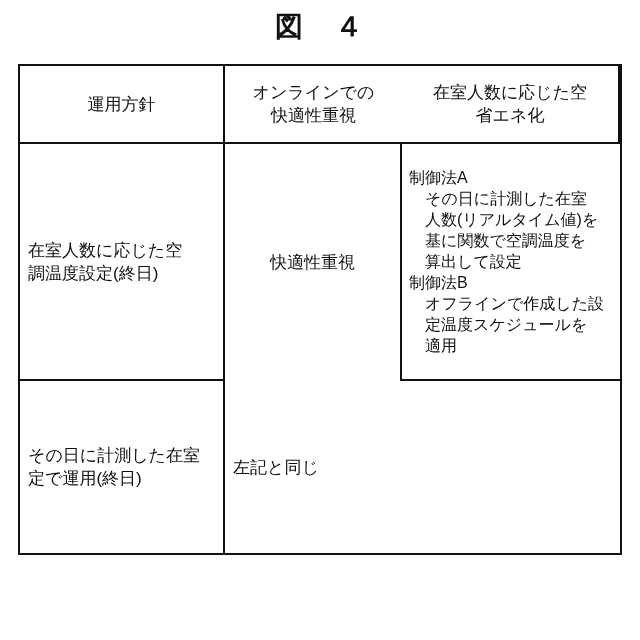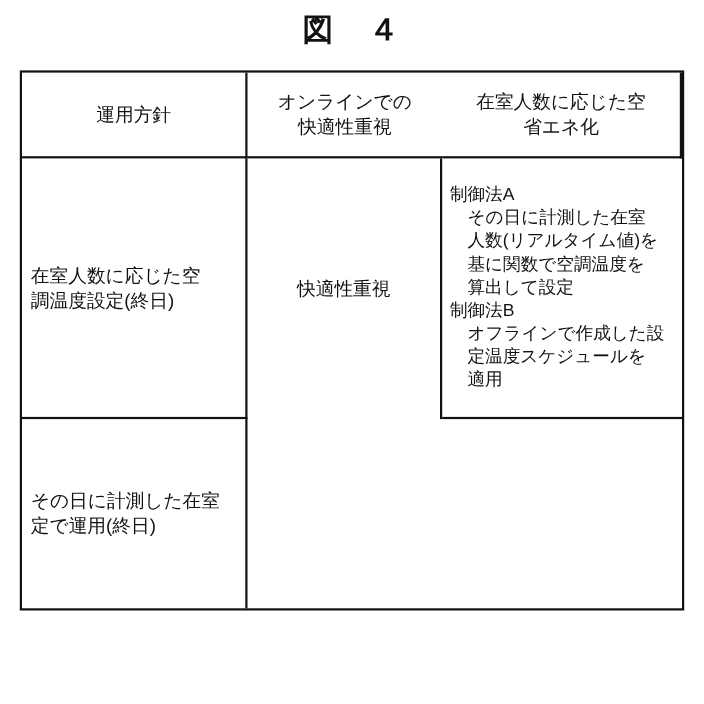--- a/index.html
+++ b/index.html
@@ -85,15 +85,16 @@
 　その日に計測した在室
 　人数(リアルタイム値)を
 　基に関数で空調温度を
 　算出して設定
 制御法B
 　オフラインで作成した設
 　定温度スケジュールを
 　適用</div>
     <div class="cell al-left b-right">その日に計測した在室
 定で運用(終日)</div>
+    <div class="cell al-left">左記と同じ</div>
 
   </div>
 </div>
 
 </body></html>

